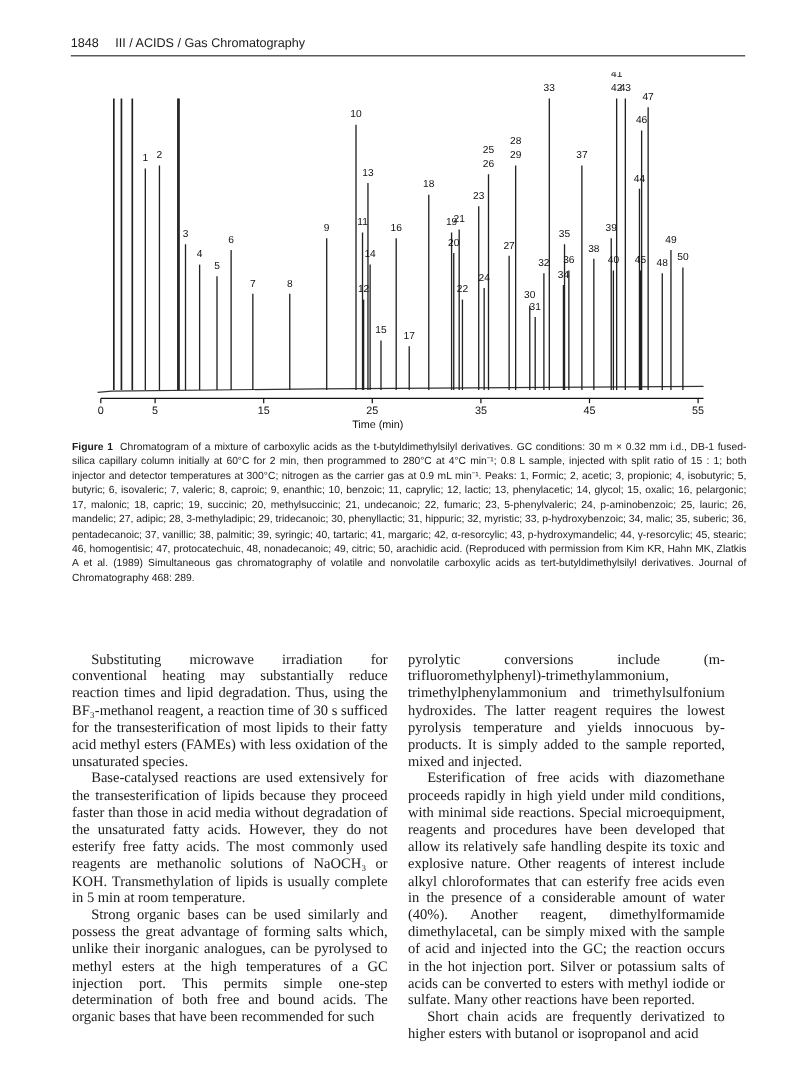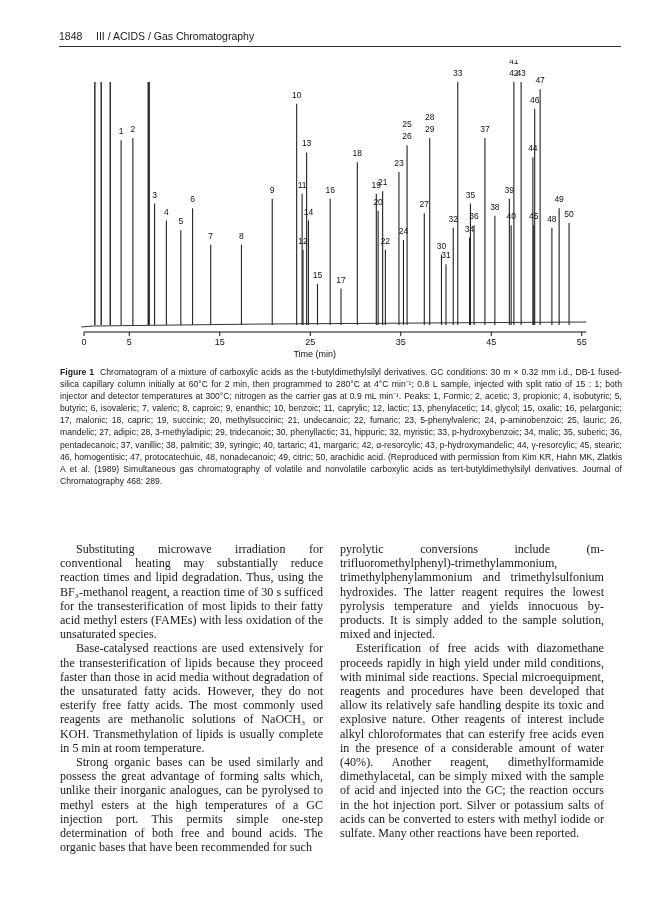--- a/index.html
+++ b/index.html
@@ -159,15 +159,16 @@
   <span class="fig">Figure 1</span><span>Chromatogram of a mixture of carboxylic acids as the t-butyldimethylsilyl derivatives. GC conditions: 30 m × 0.32 mm i.d., DB-1 fused-silica capillary column initially at 60°C for 2 min, then programmed to 280°C at 4°C min⁻¹; 0.8 L sample, injected with split ratio of 15 : 1; both injector and detector temperatures at 300°C; nitrogen as the carrier gas at 0.9 mL min⁻¹. Peaks: 1, Formic; 2, acetic; 3, propionic; 4, isobutyric; 5, butyric; 6, isovaleric; 7, valeric; 8, caproic; 9, enanthic; 10, benzoic; 11, caprylic; 12, lactic; 13, phenylacetic; 14, glycol; 15, oxalic; 16, pelargonic; 17, malonic; 18, capric; 19, succinic; 20, methylsuccinic; 21, undecanoic; 22, fumaric; 23, 5-phenylvaleric; 24, p-aminobenzoic; 25, lauric; 26, mandelic; 27, adipic; 28, 3-methyladipic; 29, tridecanoic; 30, phenyllactic; 31, hippuric; 32, myristic; 33, p-hydroxybenzoic; 34, malic; 35, suberic; 36, pentadecanoic; 37, vanillic; 38, palmitic; 39, syringic; 40, tartaric; 41, margaric; 42, α-resorcylic; 43, p-hydroxymandelic; 44, γ-resorcylic; 45, stearic; 46, homogentisic; 47, protocatechuic, 48, nonadecanoic; 49, citric; 50, arachidic acid. (Reproduced with permission from Kim KR, Hahn MK, Zlatkis A et al. (1989) Simultaneous gas chromatography of volatile and nonvolatile carboxylic acids as tert-butyldimethylsilyl derivatives. Journal of Chromatography 468: 289.</span>
 </div>
 
 <div class="col left">
   <p>Substituting microwave irradiation for conventional heating may substantially reduce reaction times and lipid degradation. Thus, using the BF₃-methanol reagent, a reaction time of 30 s sufficed for the transesterification of most lipids to their fatty acid methyl esters (FAMEs) with less oxidation of the unsaturated species.</p>
   <p>Base-catalysed reactions are used extensively for the transesterification of lipids because they proceed faster than those in acid media without degradation of the unsaturated fatty acids. However, they do not esterify free fatty acids. The most commonly used reagents are methanolic solutions of NaOCH₃ or KOH. Transmethylation of lipids is usually complete in 5 min at room temperature.</p>
   <p>Strong organic bases can be used similarly and possess the great advantage of forming salts which, unlike their inorganic analogues, can be pyrolysed to methyl esters at the high temperatures of a GC injection port. This permits simple one-step determination of both free and bound acids. The organic bases that have been recommended for such</p>
 </div>
 
 <div class="col right">
-  <p class="noindent">pyrolytic conversions include (m-trifluoromethylphenyl)-trimethylammonium, trimethylphenylammonium and trimethylsulfonium hydroxides. The latter reagent requires the lowest pyrolysis temperature and yields innocuous by-products. It is simply added to the sample solution, mixed and injected.</p>
+  <p class="noindent">pyrolytic conversions include (m-trifluoromethylphenyl)-trimethylammonium, trimethylphenylammonium and trimethylsulfonium hydroxides. The latter reagent requires the lowest pyrolysis temperature and yields innocuous by-products. It is simply added to the sample reported, mixed and injected.</p>
   <p>Esterification of free acids with diazomethane proceeds rapidly in high yield under mild conditions, with minimal side reactions. Special microequipment, reagents and procedures have been developed that allow its relatively safe handling despite its toxic and explosive nature. Other reagents of interest include alkyl chloroformates that can esterify free acids even in the presence of a considerable amount of water (40%). Another reagent, dimethylformamide dimethylacetal, can be simply mixed with the sample of acid and injected into the GC; the reaction occurs in the hot injection port. Silver or potassium salts of acids can be converted to esters with methyl iodide or sulfate. Many other reactions have been reported.</p>
+  <p>Short chain acids are frequently derivatized to higher esters with butanol or isopropanol and acid</p>
 </div>
 
 </body></html>

